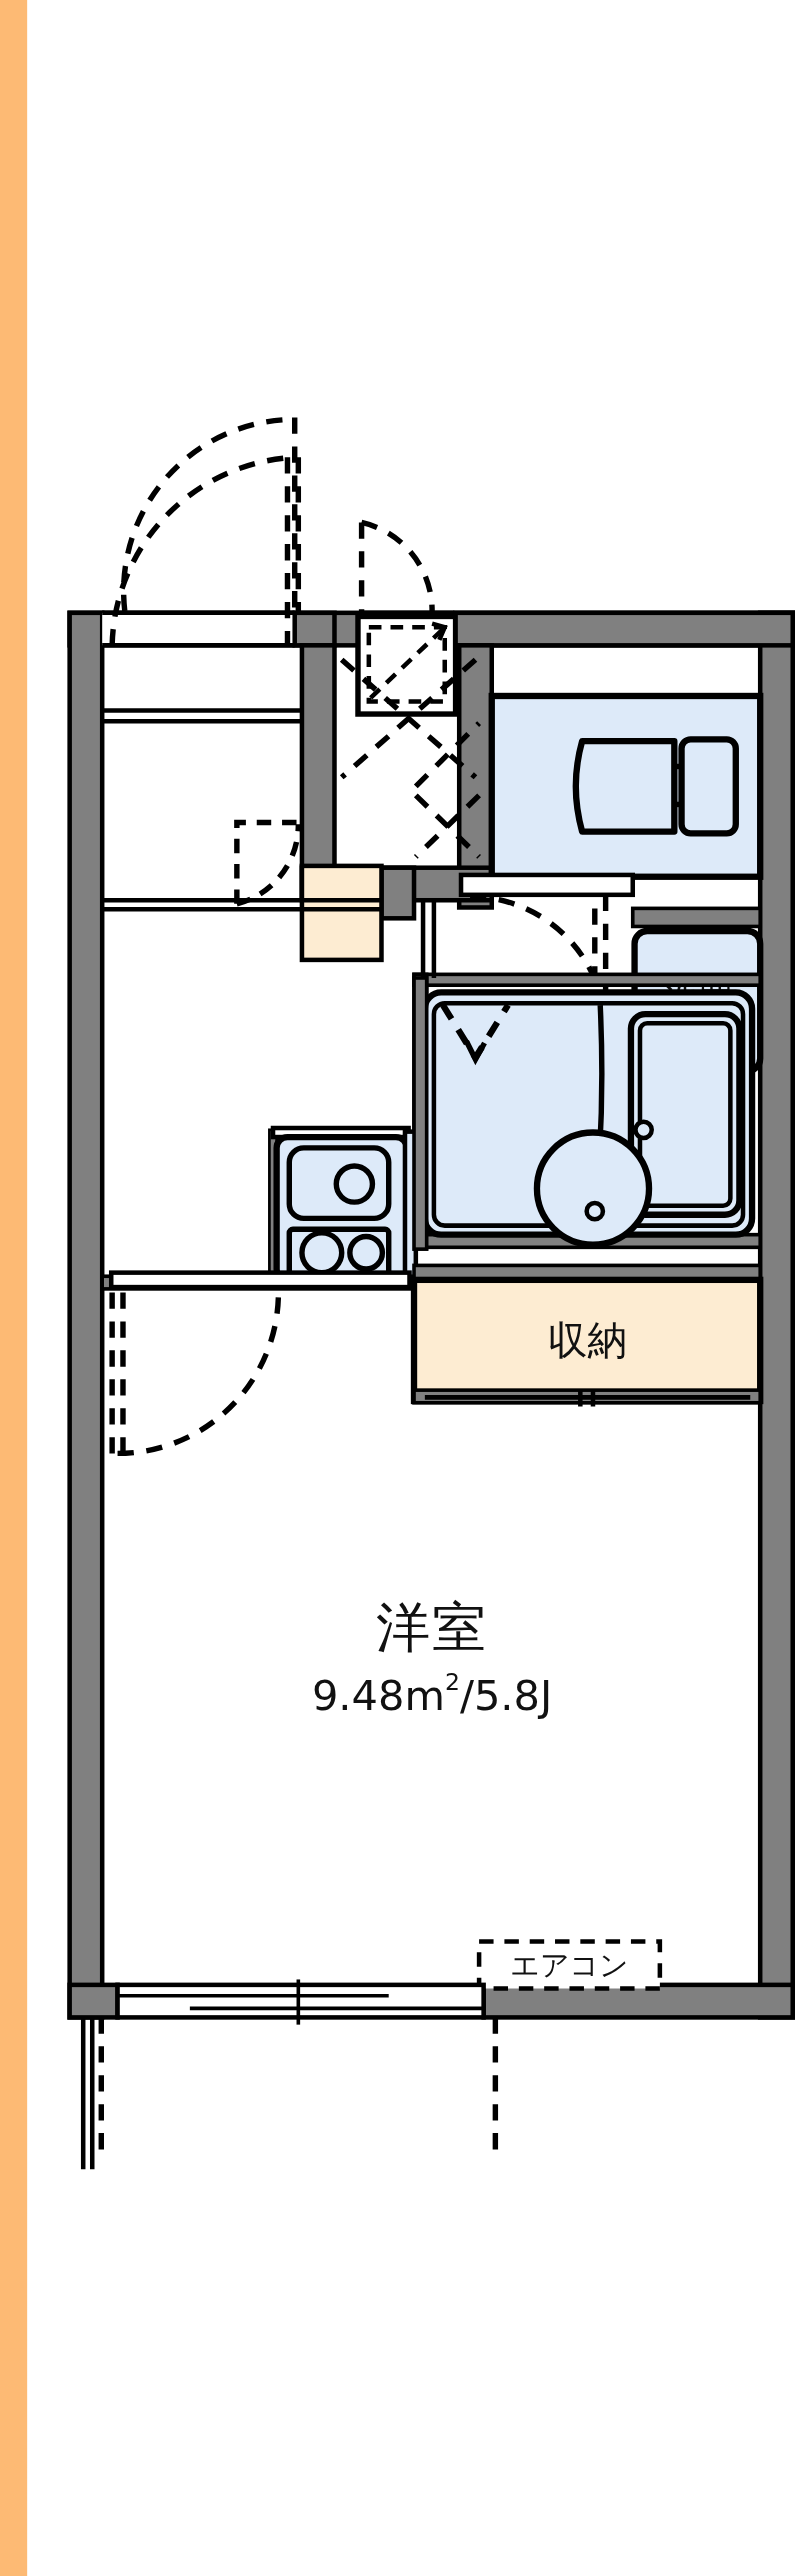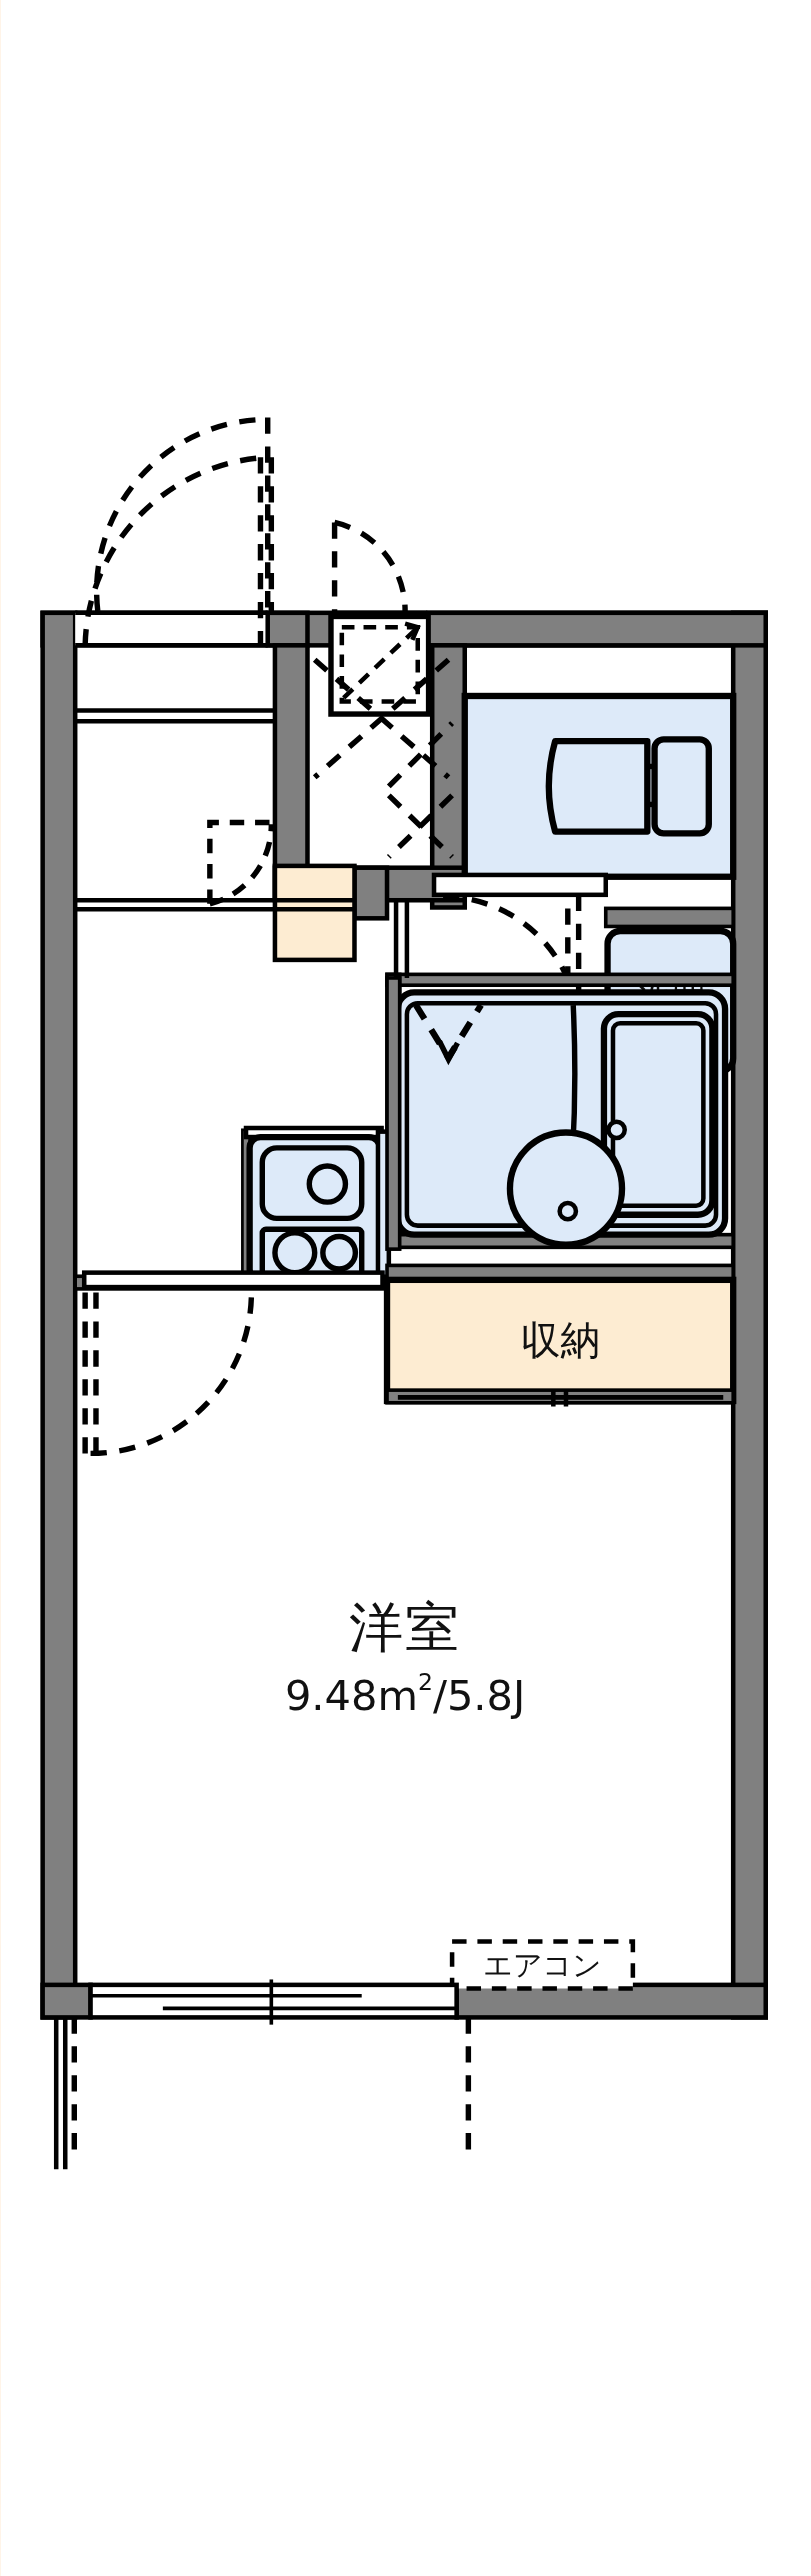--- a/index.html
+++ b/index.html
@@ -11,20 +11,21 @@
     width: 812px;
     height: 2576px;
     font-family: "DejaVu Sans", "Liberation Sans", sans-serif;
     overflow: hidden;
   }
   #plan-root {
     position: relative;
     width: 748px;
     height: 2576px;
     background: #fdba74;
+    padding-left: 27px;
   }
   svg#floorplan {
     display: block;
     width: 812px;
     height: 2576px;
   }
   .room-label {
     font-family: "DejaVu Sans", "Liberation Sans", sans-serif;
     fill: #111111;
     text-anchor: middle;

